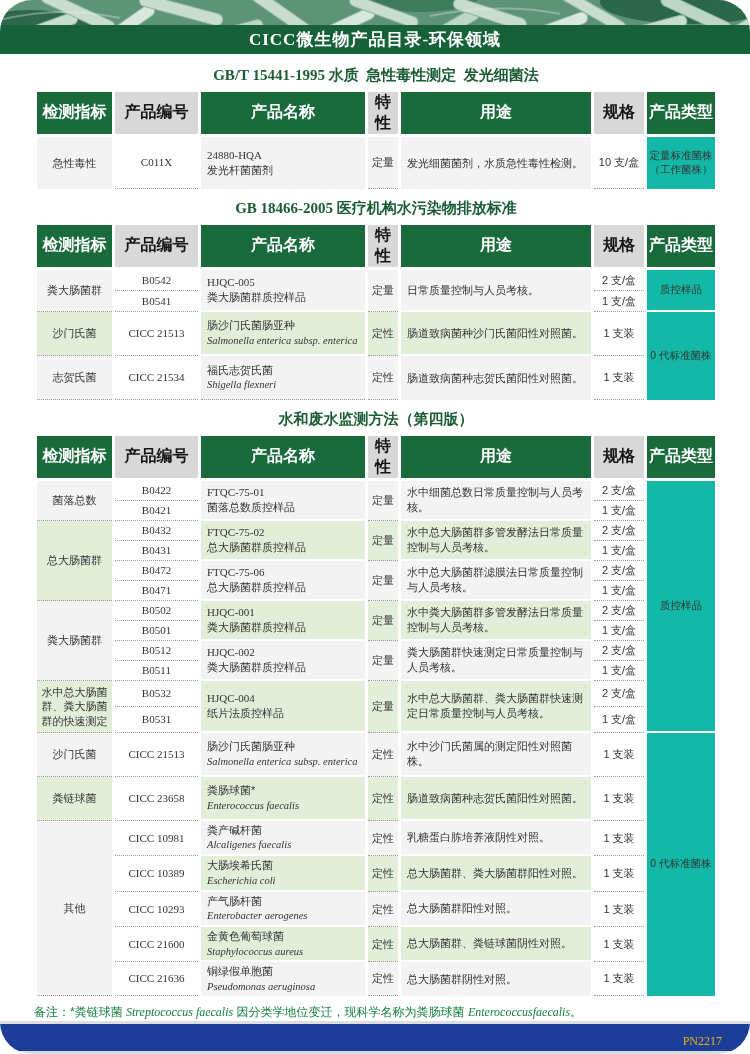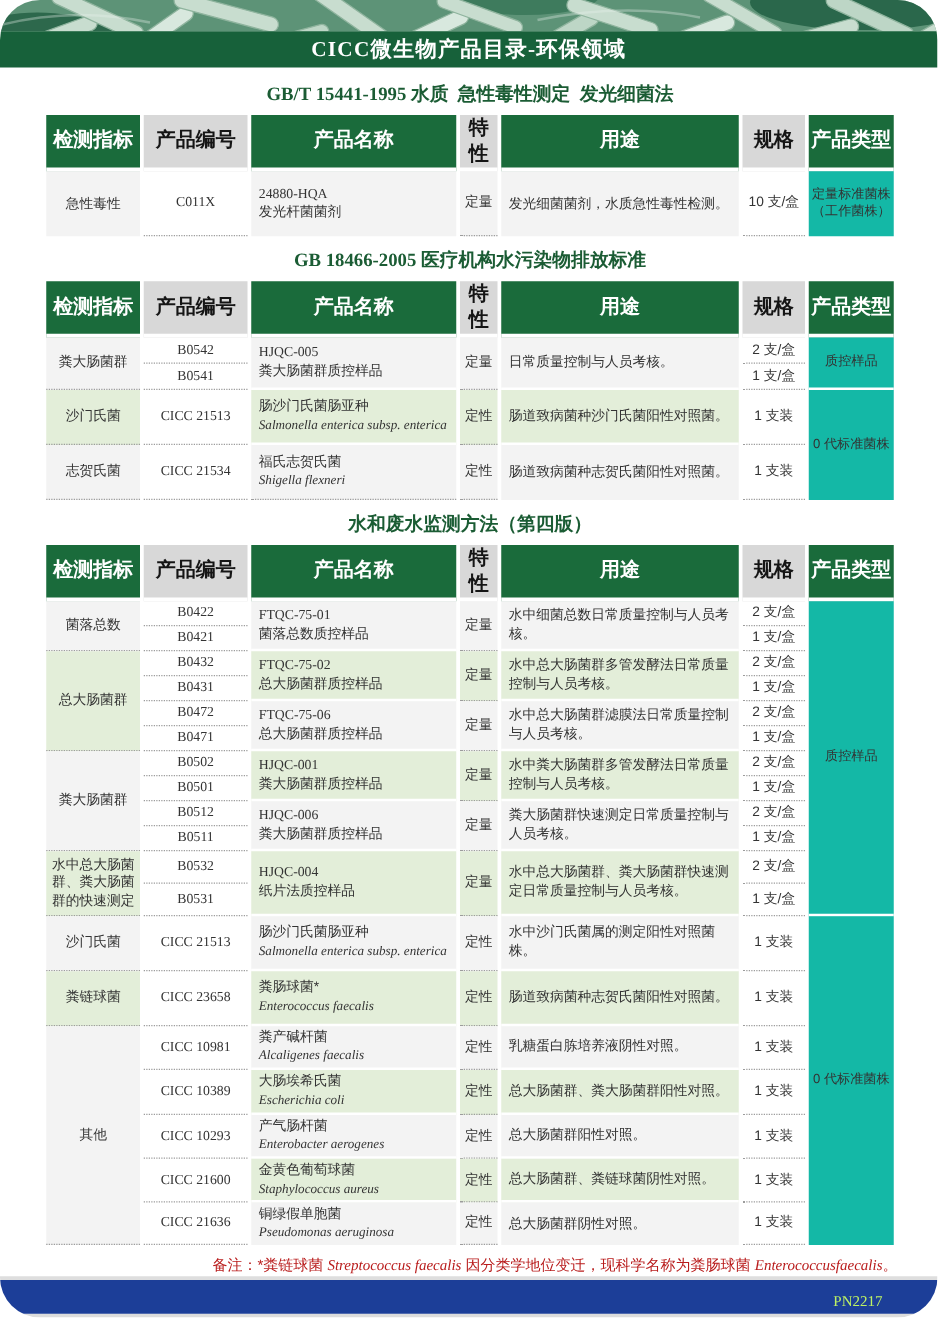--- a/index.html
+++ b/index.html
@@ -30,27 +30,27 @@
   td.lt{text-align:left;padding-left:6px;}
   td.g{background:#e3eed9;}
   td.f{background:#f3f3f3;}
   td.type{background:#14b8a6;font-size:10.5px;padding:2px 0;}
   td.dot{border-bottom:1px dotted #9c9c9c;}
   td.gap{border-bottom:2px solid #fff;}
   .ascii{font-family:"Liberation Serif","DejaVu Serif",serif;}
   i.lat{font-family:"Liberation Serif","DejaVu Serif",serif;font-style:italic;font-size:10.5px;}
 
   
-  .note{font-size:12px;color:#b91c1c;margin-top:8px;text-align:right;}
+  .note{font-size:12px;color:#15803d;margin-top:8px;}
   .note i{font-family:"Liberation Serif","DejaVu Serif",serif;}
 
   
   .footer-divider{height:6px;background:#dedede;}
   .footer-bar{height:52px;background:#1c3e98;position:relative;}
-  .footer-code{position:absolute;right:44px;top:10px;color:#bef264;font-size:12px;
+  .footer-code{position:absolute;right:28px;top:10px;color:#eab308;font-size:12px;
                font-family:"Liberation Serif","DejaVu Serif",serif;}
   .footer-bottom{height:6px;background:#dcdcdc;}
 </style>
 </head>
 <body>
 
 <div class="page">
 
   <div class="banner">
     <svg width="750" height="48" viewBox="0 0 750 48" xmlns="http://www.w3.org/2000/svg">
@@ -387,21 +387,21 @@
             </td>
             <td class="dot">
               <div>1 支/盒</div>
             </td>
           </tr>
           <tr style="height: 20px;">
             <td class="dot">
               <div class="ascii">B0512</div>
             </td>
             <td rowspan="2" class="f lt gap">
-              <div class="ascii">HJQC-006</div>
+              <div class="ascii">HJQC-002</div>
               <div>粪大肠菌群质控样品</div>
             </td>
             <td rowspan="2" class="f dot">
               <div>定量</div>
             </td>
             <td rowspan="2" class="f lt gap">
               <div>粪大肠菌群快速测定日常质量控制与人员考核。</div>
             </td>
             <td class="dot">
               <div>2 支/盒</div>

